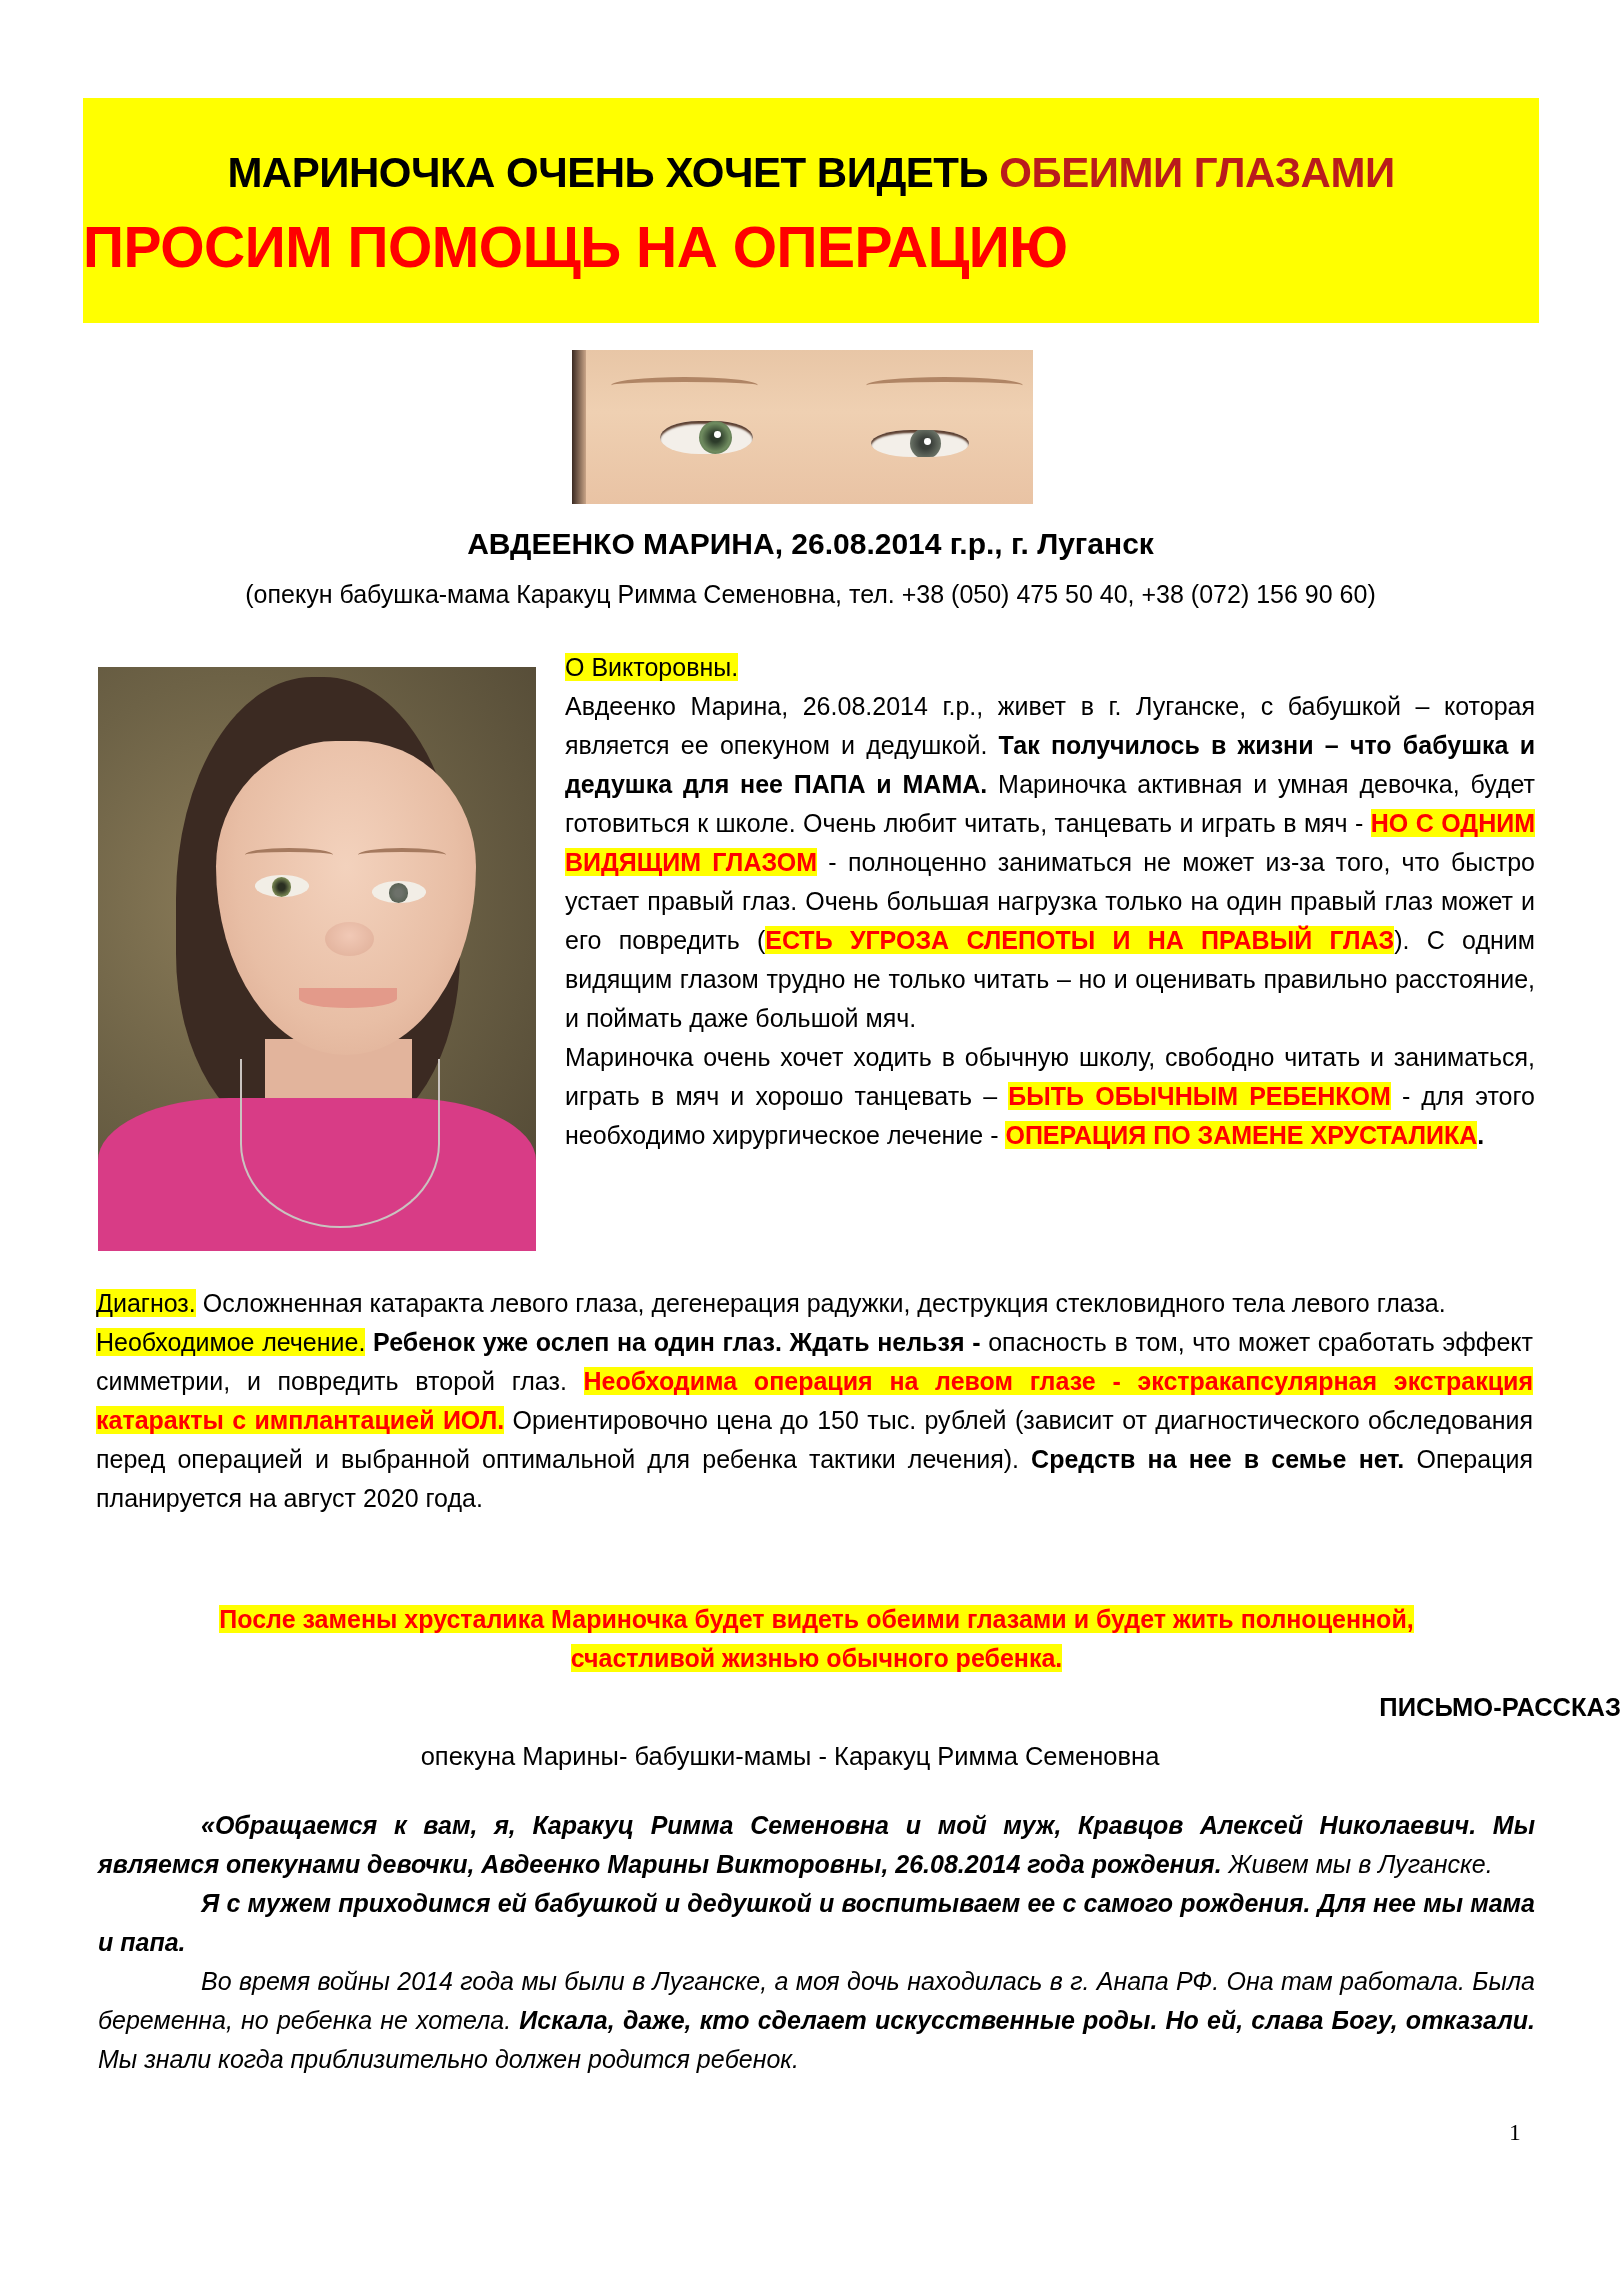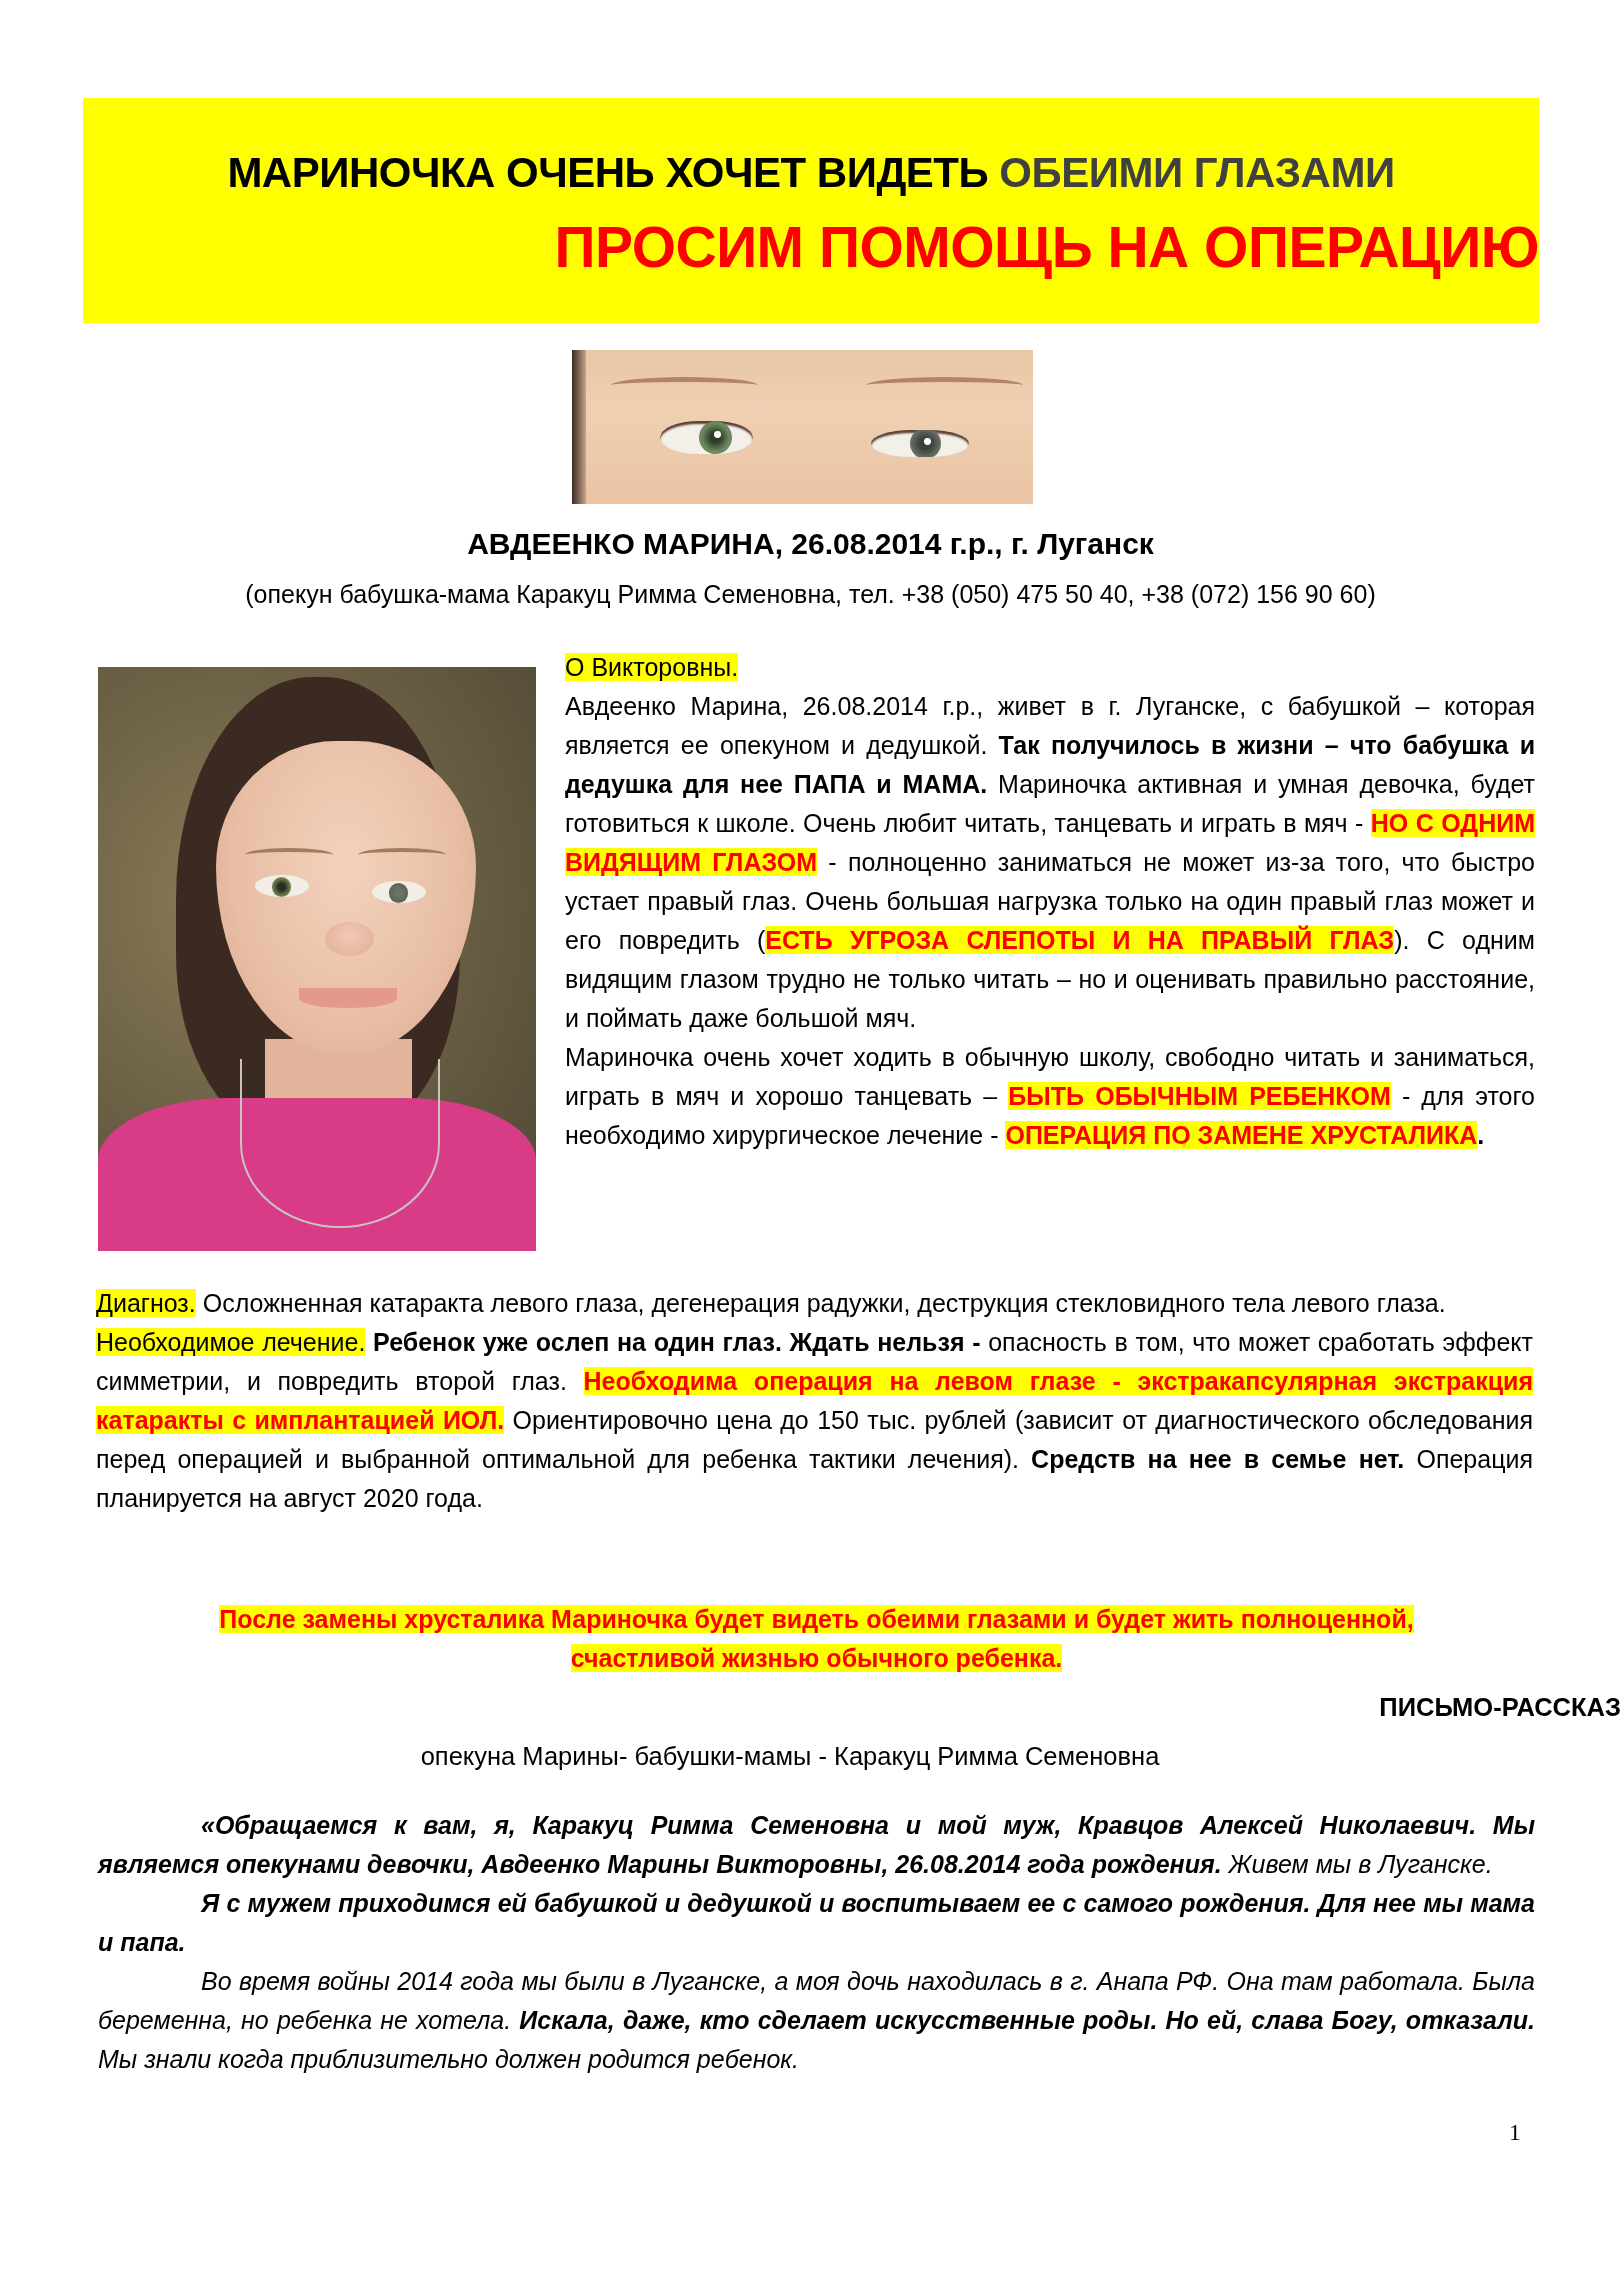--- a/index.html
+++ b/index.html
@@ -4,23 +4,23 @@
 <style>
   html, body { margin: 0; padding: 0; background: #ffffff; }
   body { width: 1621px; height: 2293px; position: relative; overflow: hidden;
          font-family: "Liberation Sans", "DejaVu Sans", sans-serif; color: #000; }
   .abs { position: absolute; }
 
   
   .banner { left: 83px; top: 98px; width: 1456px; height: 225px; background: #ffff00; }
   .banner-line1 { position: absolute; left: 0; right: 0; top: 51px; text-align: center;
                   font-weight: bold; font-size: 42px; letter-spacing: -0.5px; white-space: nowrap; }
-  .banner-line2 { position: absolute; left: 0; right: 0; top: 116px; text-align: right;
+  .banner-line2 { position: absolute; left: 0; right: 0; top: 116px; text-align: left;
                   font-weight: bold; font-size: 57px; color: #ff0000; letter-spacing: -0.5px; white-space: nowrap; }
-  .red { color: #404040; }
+  .red { color: #b91c1c; }
 
   
   .eyes { left: 572px; top: 350px; width: 461px; height: 154px; overflow: hidden;
           background: linear-gradient(180deg, #e8c6a6 0%, #efd0b2 40%, #e9c3a4 100%); }
   .eyes .shade-l { position:absolute; left:0; top:0; width:13.7px; height:100%; background: linear-gradient(90deg,#3a2a22,#c9a487); }
   .eyes .brow { position:absolute; height:11.8px; border-radius: 50%; border-top: 5.9px solid #b08565; }
   .eyes .eye { position:absolute; background:#f3efe9; border-radius: 50% / 60%; overflow:hidden;
                box-shadow: inset 0 2.9px 2px #5c3f30; }
   .eyes .iris { position:absolute; border-radius:50%; }
   .eyes .glint { position:absolute; width:6.9px; height:6.9px; border-radius:50%; background:#ffffff; }

